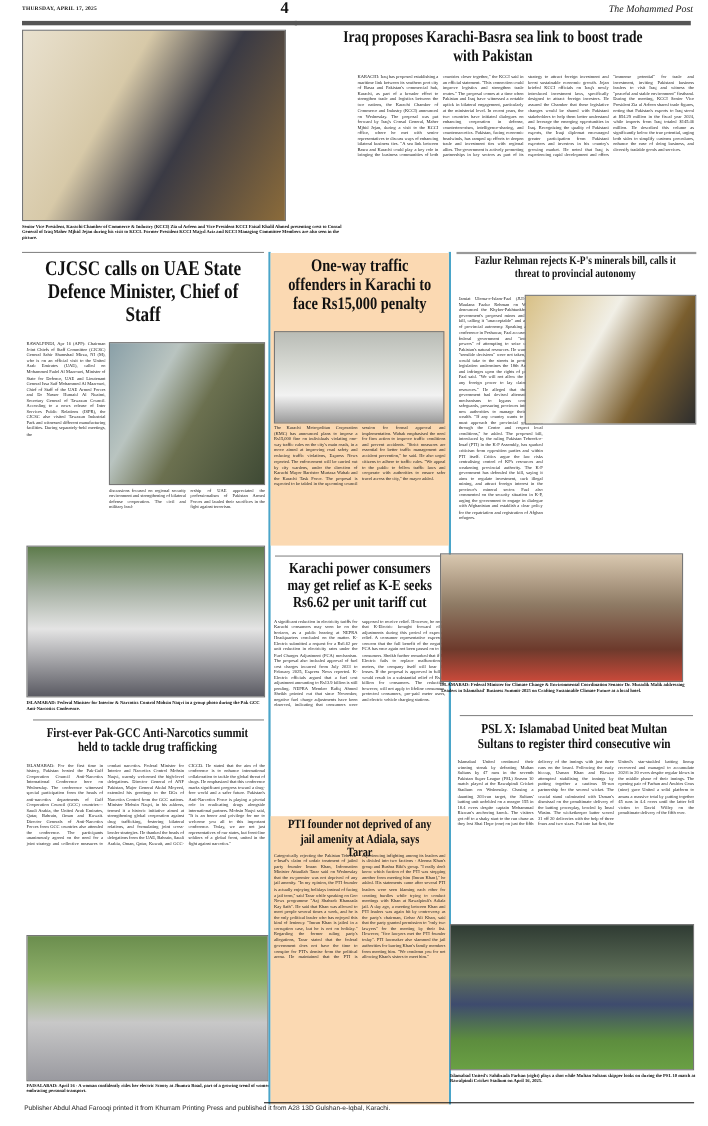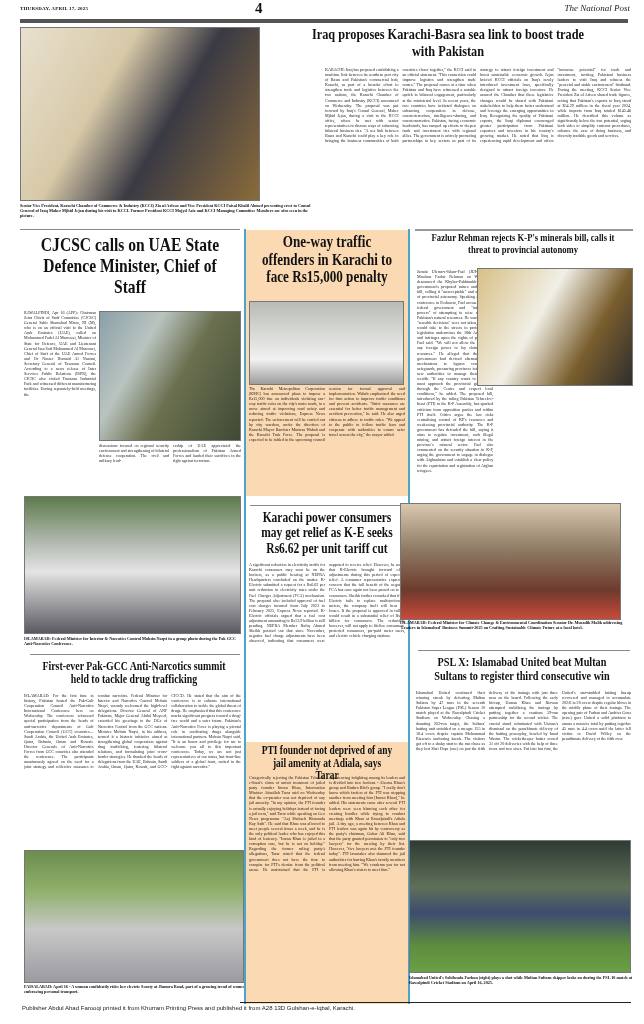--- a/index.html
+++ b/index.html
@@ -26,21 +26,21 @@
   .ph-summit { background: linear-gradient(180deg, #d9c8b0 0%, #8e7a64 40%, #6d3a2c 75%, #c84a3a 100%); }
   .ph-scooty { background: linear-gradient(180deg, #6b8e4e 0%, #8fb06a 30%, #c8c8c8 60%, #9a9aa0 100%); }
   .ph-cricket { background: linear-gradient(180deg, #2f3b33 0%, #5f7059 35%, #3e4b6e 55%, #5d8d3e 80%, #6aa044 100%); }
   .ph-kcci { background: linear-gradient(120deg, #e9e1cf 0%, #d7c9a8 35%, #3a3a44 60%, #8b6b3a 100%); }
 </style>
 </head>
 <body>
 
 <div class="abs hdr-date">THURSDAY, APRIL 17, 2025</div>
 <div class="abs hdr-page">4</div>
-<div class="abs hdr-name">The National Post</div>
+<div class="abs hdr-name">The Mohammed Post</div>
 <div class="abs hdr-bar"></div>
 <div class="abs hdr-bar2"></div>
 
 <div class="abs photo ph-kcci" style="left:20px; top:27px; width:240px; height:174px;"></div>
 <div class="abs caption" style="left:20px; top:203px; width:302px;">Senior Vice President, Karachi Chamber of Commerce &amp; Industry (KCCI) Zia ul Arfeen and Vice President KCCI Faisal Khalil Ahmed presenting crest to Consul General of Iraq Maher Mjhid Jejan during his visit to KCCI. Former President KCCI Majyd Aziz and KCCI Managing Committee Members are also seen in the picture.</div>
 
 <div class="abs head-xl" style="left:268px; top:26px; width:360px; font-size:15px;">Iraq proposes Karachi-Basra sea link to boost trade with Pakistan</div>
 <div class="abs body-text" style="left:325px; top:67px; width:306px; height:161px; column-count:4; overflow:hidden;">KARACHI: Iraq has proposed establishing a maritime link between its southern port city of Basra and Pakistan's commercial hub, Karachi, as part of a broader effort to strengthen trade and logistics between the two nations, the Karachi Chamber of Commerce and Industry (KCCI) announced on Wednesday. The proposal was put forward by Iraq's Consul General, Maher Mjhid Jejan, during a visit to the KCCI office, where he met with senior representatives to discuss ways of enhancing bilateral business ties. "A sea link between Basra and Karachi could play a key role in bringing the business communities of both countries closer together," the KCCI said in an official statement. "This connection could improve logistics and strengthen trade routes." The proposal comes at a time when Pakistan and Iraq have witnessed a notable uptick in bilateral engagement, particularly at the ministerial level. In recent years, the two countries have initiated dialogues on enhancing cooperation in defense, counterterrorism, intelligence-sharing, and counternarcotics. Pakistan, facing economic headwinds, has ramped up efforts to deepen trade and investment ties with regional allies. The government is actively promoting partnerships in key sectors as part of its strategy to attract foreign investment and boost sustainable economic growth. Jejan briefed KCCI officials on Iraq's newly introduced investment laws, specifically designed to attract foreign investors. He assured the Chamber that these legislative changes would be shared with Pakistani stakeholders to help them better understand and leverage the emerging opportunities in Iraq. Recognizing the quality of Pakistani exports, the Iraqi diplomat encouraged greater participation from Pakistani exporters and investors in his country's growing market. He noted that Iraq is experiencing rapid development and offers "immense potential" for trade and investment, inviting Pakistani business leaders to visit Iraq and witness the "peaceful and stable environment" firsthand. During the meeting, KCCI Senior Vice President Zia ul Arfeen shared trade figures, noting that Pakistan's exports to Iraq stood at $54.29 million in the fiscal year 2024, while imports from Iraq totaled $145.46 million. He described this volume as significantly below the true potential, urging both sides to simplify customs procedures, enhance the ease of doing business, and diversify tradable goods and services.</div>
 
 <div class="abs rule" style="left:20px; top:229px; width:220px;"></div>

